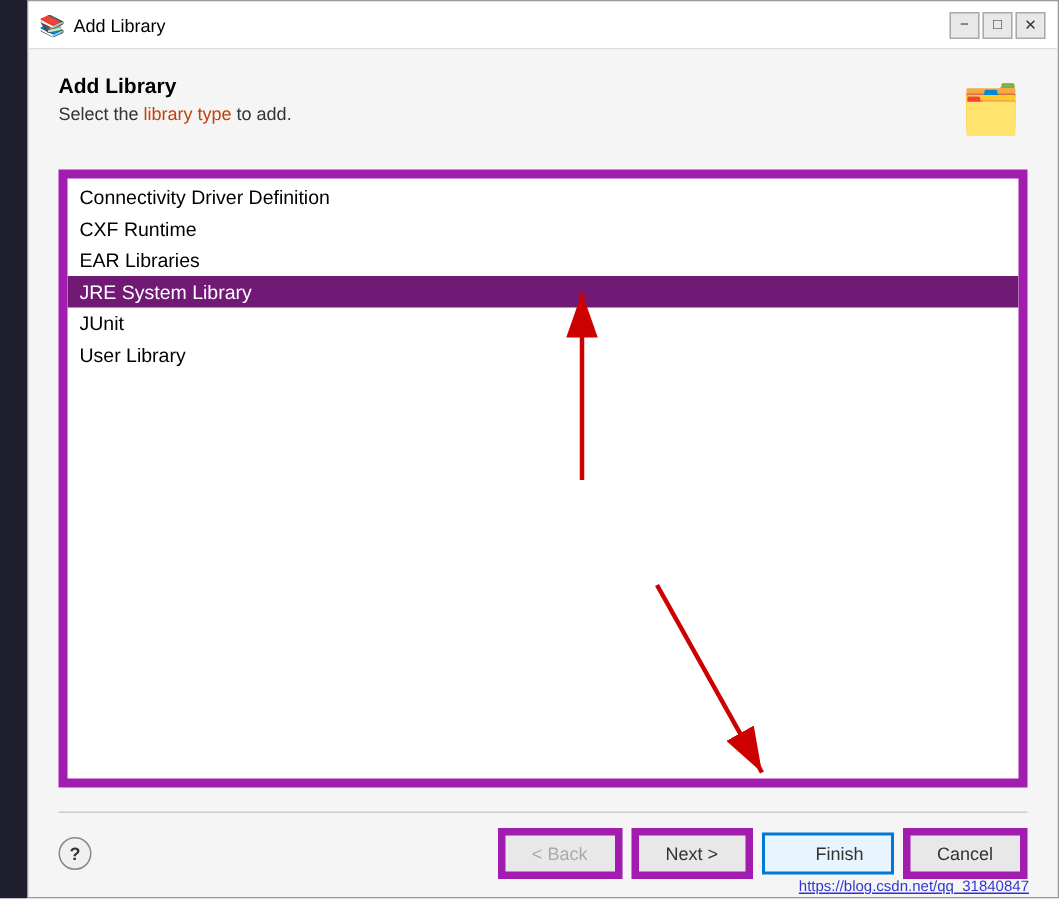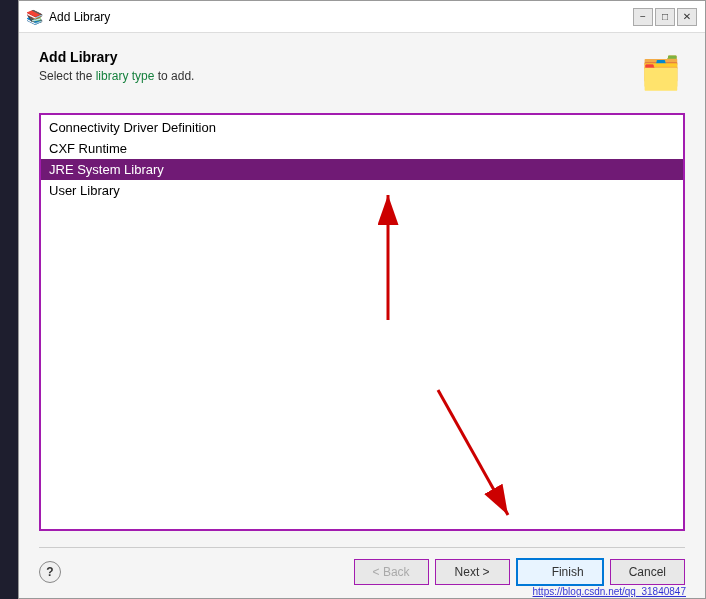--- a/index.html
+++ b/index.html
@@ -118,37 +118,37 @@
       color: #000;
       margin-bottom: 4px;
     }
 
     .dialog-header p {
       font-size: 12px;
       color: #333;
     }
 
     .dialog-header p span.highlight {
-      color: #15803d;
+      color: #c2410c;
     }
 
     .header-icon {
       width: 48px;
       height: 48px;
       display: flex;
       align-items: center;
       justify-content: center;
       font-size: 32px;
       flex-shrink: 0;
     }
 
     
     .library-list-container {
       flex: 1;
-      border: 2px solid #a21caf;
+      border: 6px solid #a21caf;
       background: #ffffff;
       overflow-y: auto;
       margin-bottom: 16px;
     }
 
     .library-list {
       list-style: none;
       padding: 2px 0;
     }
 
@@ -196,21 +196,21 @@
       align-items: center;
       justify-content: center;
       cursor: pointer;
       font-size: 12px;
       font-weight: bold;
       color: #333;
     }
 
     .dialog-btn {
       padding: 5px 18px;
-      border: 1px solid #a21caf;
+      border: 5px solid #a21caf;
       background: #e8e8e8;
       cursor: pointer;
       font-size: 12px;
       color: #333;
       min-width: 75px;
       text-align: center;
     }
 
     .dialog-btn.disabled {
       color: #aaa;
@@ -277,21 +277,23 @@
           <span>Select the </span><span class="highlight">library type</span><span> to add.</span>
         </p>
       </div>
       <div class="header-icon">🗂️</div>
     </div>
 
     <div class="library-list-container">
       <ul class="library-list" id="library-list">
       <li class="library-item">Connectivity Driver Definition</li>
           <li class="library-item">CXF Runtime</li>
+          <li class="library-item">EAR Libraries</li>
           <li class="library-item selected">JRE System Library</li>
+          <li class="library-item">JUnit</li>
           <li class="library-item">User Library</li>
         </ul>
     </div>
 
     <div class="button-bar">
       <div class="button-bar-left">
         <div class="help-btn">?</div>
       </div>
       <div class="button-bar-right">
         <button class="dialog-btn disabled">&lt; Back</button>

